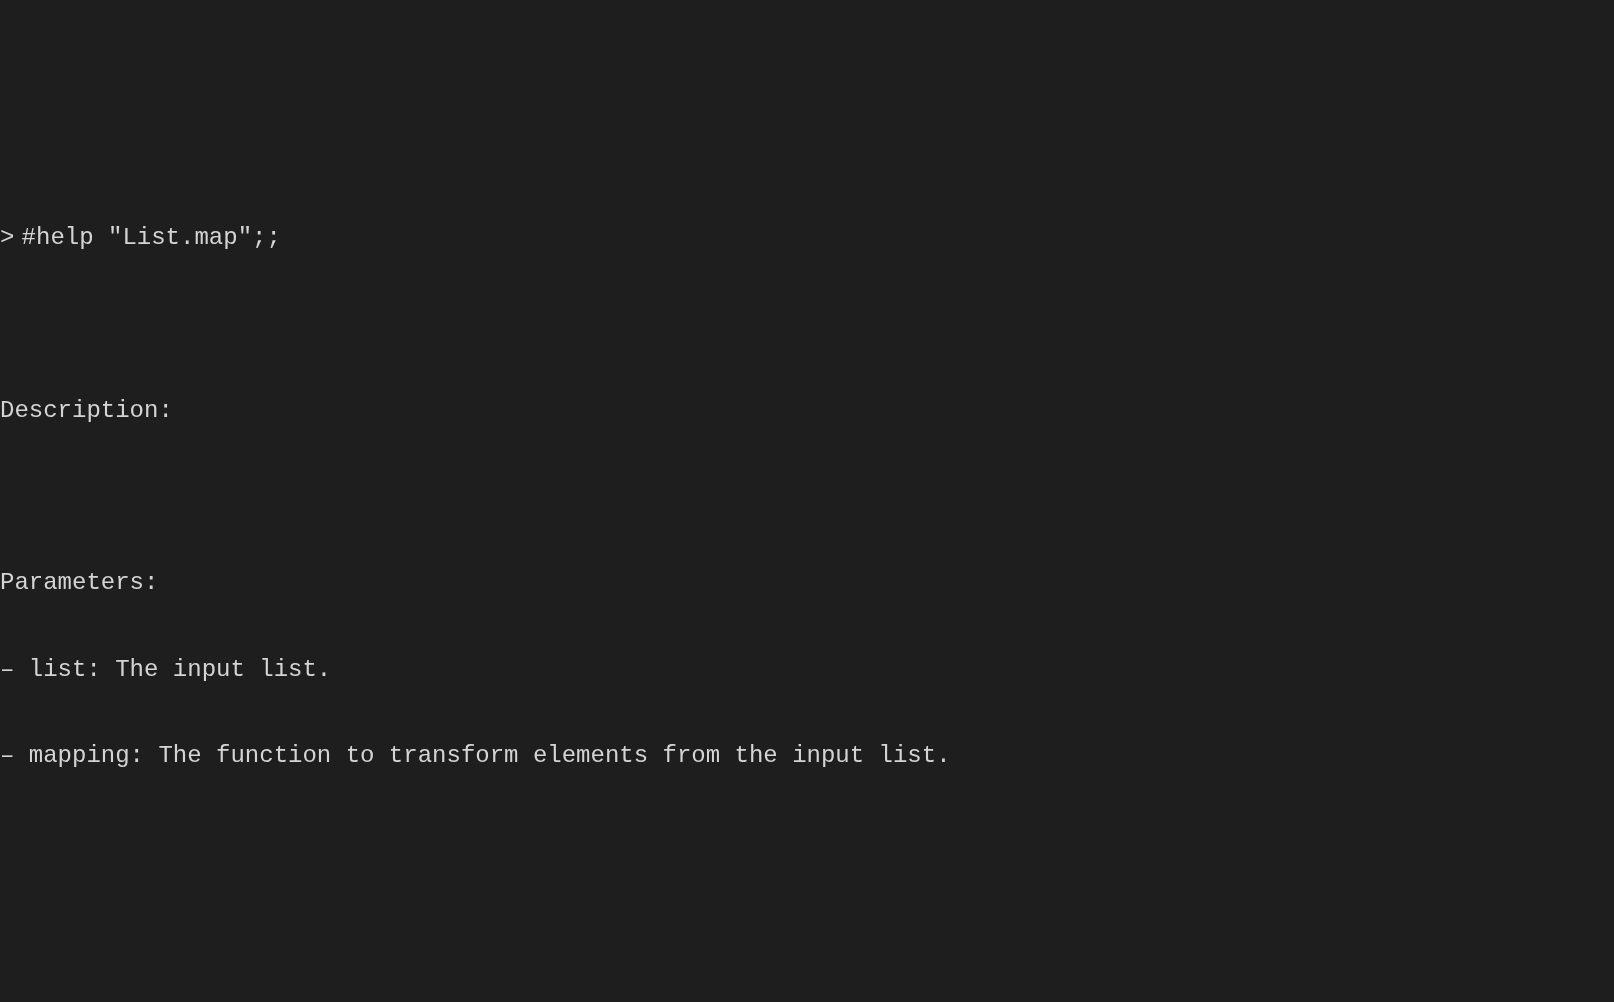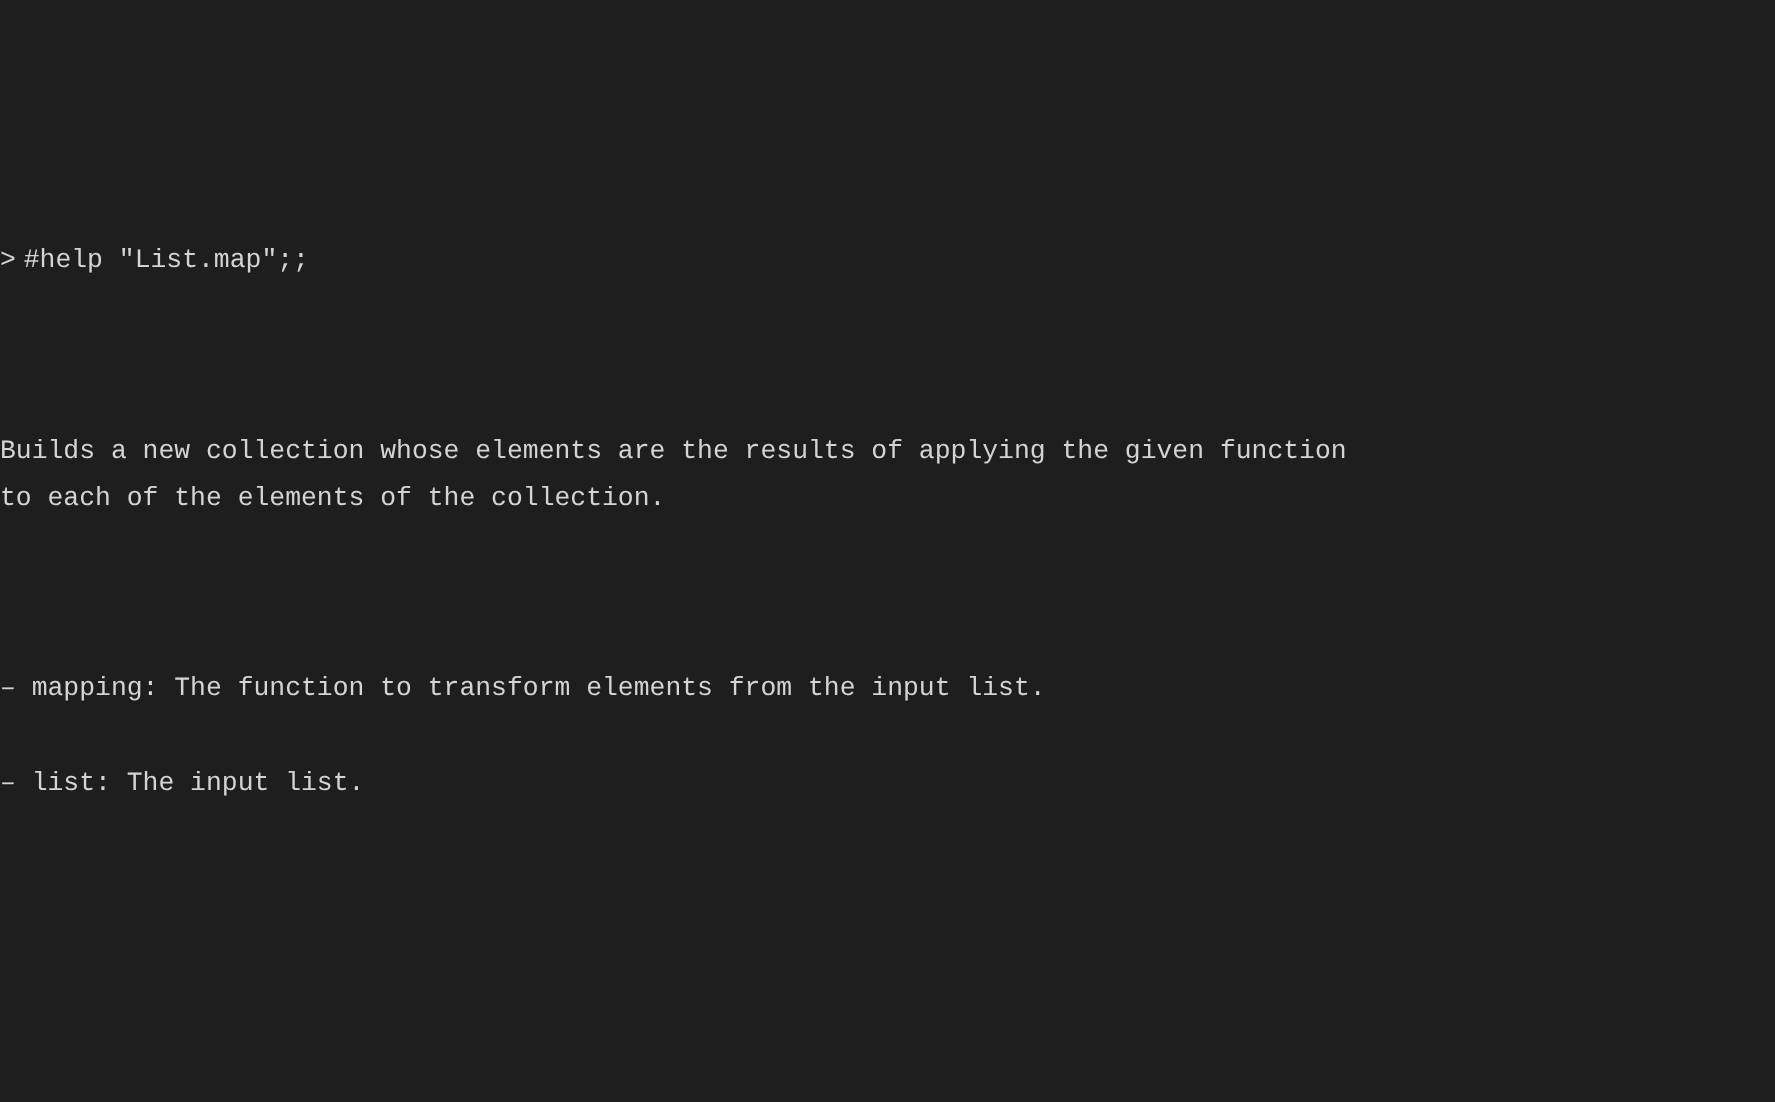--- a/index.html
+++ b/index.html
@@ -33,25 +33,25 @@
     }
   </style>
 </head>
 <body>
 
 
 
 <div class="terminal">
 <span class="line prompt-line"><span class="prompt-symbol">&gt;</span><span>#help "List.map";;</span></span>
 <span class="line"> </span>
-<span class="line">Builds a new collection whose elements are the results of applying the given function
-to each of the elements of the collection.</span>
+<span class="line">Description:</span>
 <span class="line"> </span>
+<span class="line">Parameters:</span>
+<span class="line">– list: The input list.</span>
 <span class="line">– mapping: The function to transform elements from the input list.</span>
-<span class="line">– list: The input list.</span>
 
 
 
 
 
 
 
 </div>
 
 

